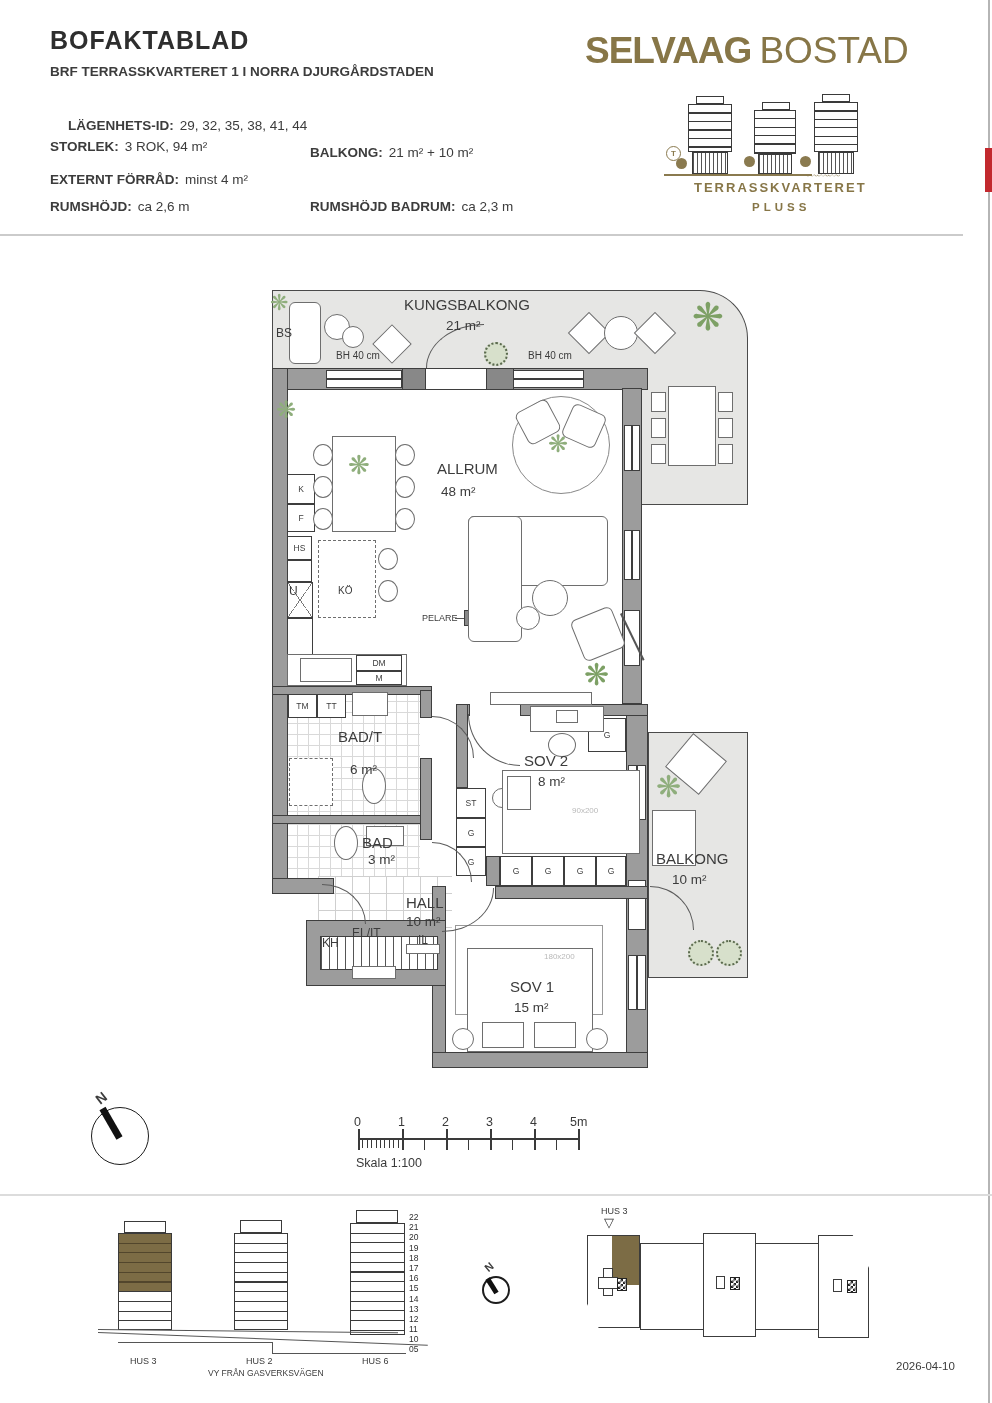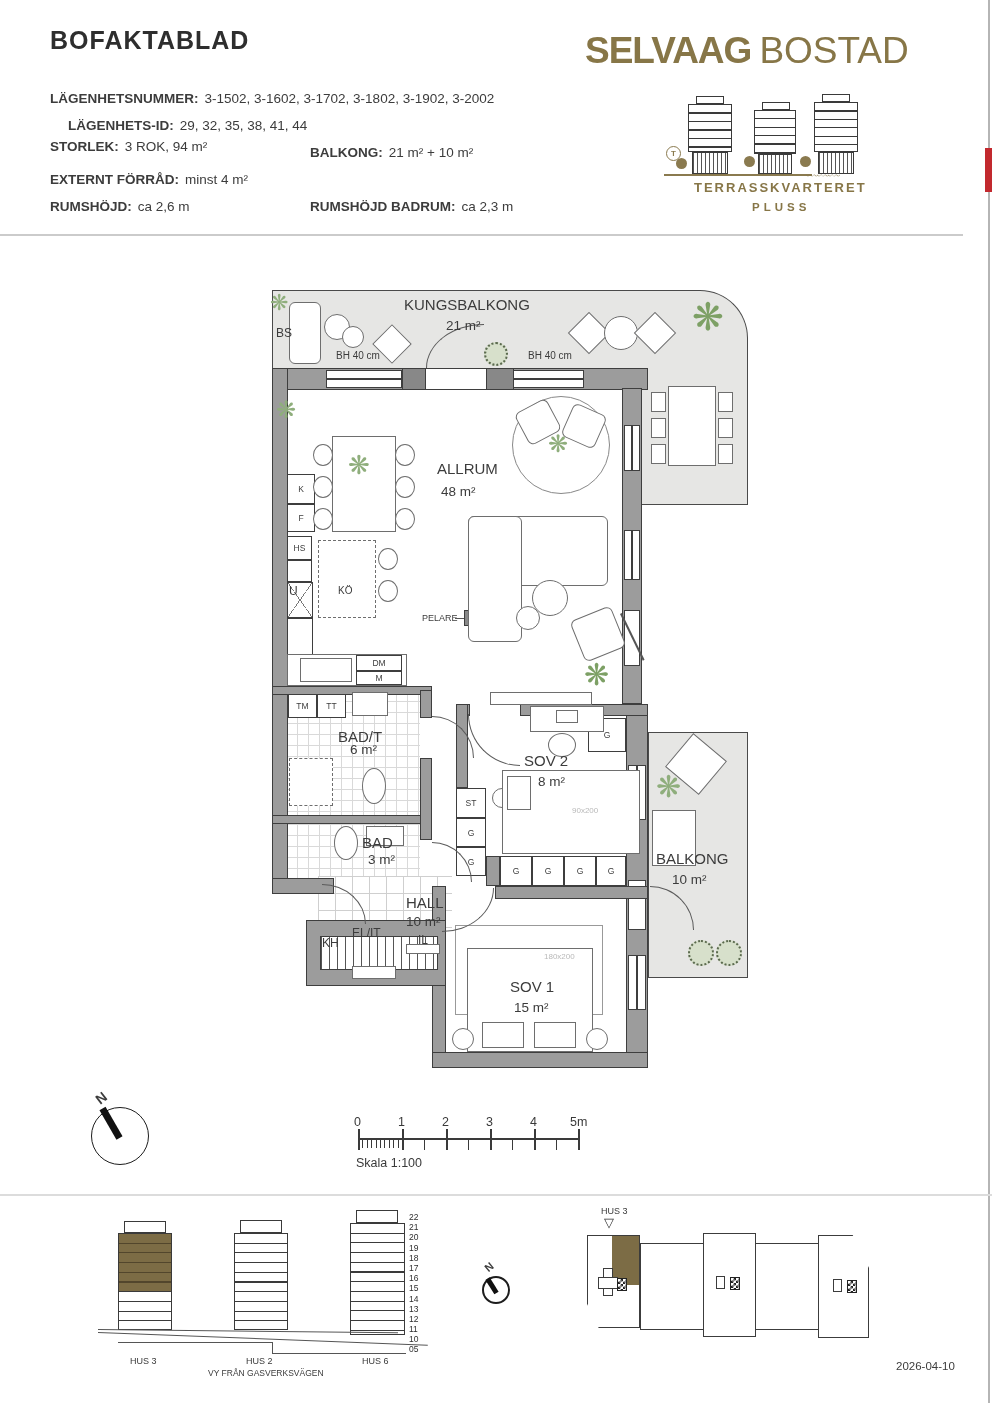--- a/index.html
+++ b/index.html
@@ -80,24 +80,22 @@
      linear-gradient(45deg,#222 25%,transparent 25%,transparent 75%,#222 75%);
      background-size:5px 5px;background-position:0 0,2.5px 2.5px;border:1px solid #222;box-sizing:border-box;background-color:#fff;}
   .redtab{position:absolute;background:#c2292e;}
 </style>
 </head>
 <body>
 
 <div class="page">
 
   <div class="abs h-title" style="left:50px;top:26px;">BOFAKTABLAD</div>
-
-  <div class="abs h-row" style="left:50px;top:91px;">
-    <b>LÄGENHETSNUMMER:</b><span>3-1502, 3-1602, 3-1702, 3-1802, 3-1902, 3-2002</span>
-  </div>
+  <div class="abs h-row" style="left:50px;top:64px;font-weight:bold;">BRF TERRASSKVARTERET 1 I NORRA DJURGÅRDSTADEN</div>
+
   <div class="abs h-row" style="left:68px;top:118px;">
     <b>LÄGENHETS-ID:</b><span>29, 32, 35, 38, 41, 44</span>
   </div>
   <div class="abs h-row" style="left:50px;top:139px;">
     <b>STORLEK:</b><span>3 ROK, 94 m²</span>
   </div>
   <div class="abs h-row" style="left:310px;top:145px;">
     <b>BALKONG:</b><span>21 m² + 10 m²</span>
   </div>
   <div class="abs h-row" style="left:50px;top:172px;">
@@ -335,21 +333,21 @@
     <div class="lbl room-name" style="left:404px;top:296px;">KUNGSBALKONG</div>
     <div class="lbl room-area" style="left:446px;top:318px;">21 m²</div>
     <div class="lbl fix" style="left:336px;top:350px;font-size:10px;">BH 40 cm</div>
     <div class="lbl fix" style="left:528px;top:350px;font-size:10px;">BH 40 cm</div>
     <div class="lbl fix" style="left:276px;top:326px;">BS</div>
 
     <div class="lbl room-name" style="left:437px;top:460px;">ALLRUM</div>
     <div class="lbl room-area" style="left:441px;top:484px;">48 m²</div>
 
     <div class="lbl room-name" style="left:338px;top:728px;">BAD/T</div>
-    <div class="lbl room-area" style="left:350px;top:742px;">6 m²</div>
+    <div class="lbl room-area" style="left:350px;top:762px;">6 m²</div>
 
     <div class="lbl room-name" style="left:362px;top:834px;">BAD</div>
     <div class="lbl room-area" style="left:368px;top:852px;">3 m²</div>
 
     <div class="lbl room-name" style="left:406px;top:894px;">HALL</div>
     <div class="lbl room-area" style="left:406px;top:914px;">10 m²</div>
     <div class="lbl fix" style="left:322px;top:936px;">KH</div>
     <div class="lbl fix" style="left:352px;top:926px;">EL/IT</div>
     <div class="lbl fix" style="left:418px;top:933px;">IL</div>
 

